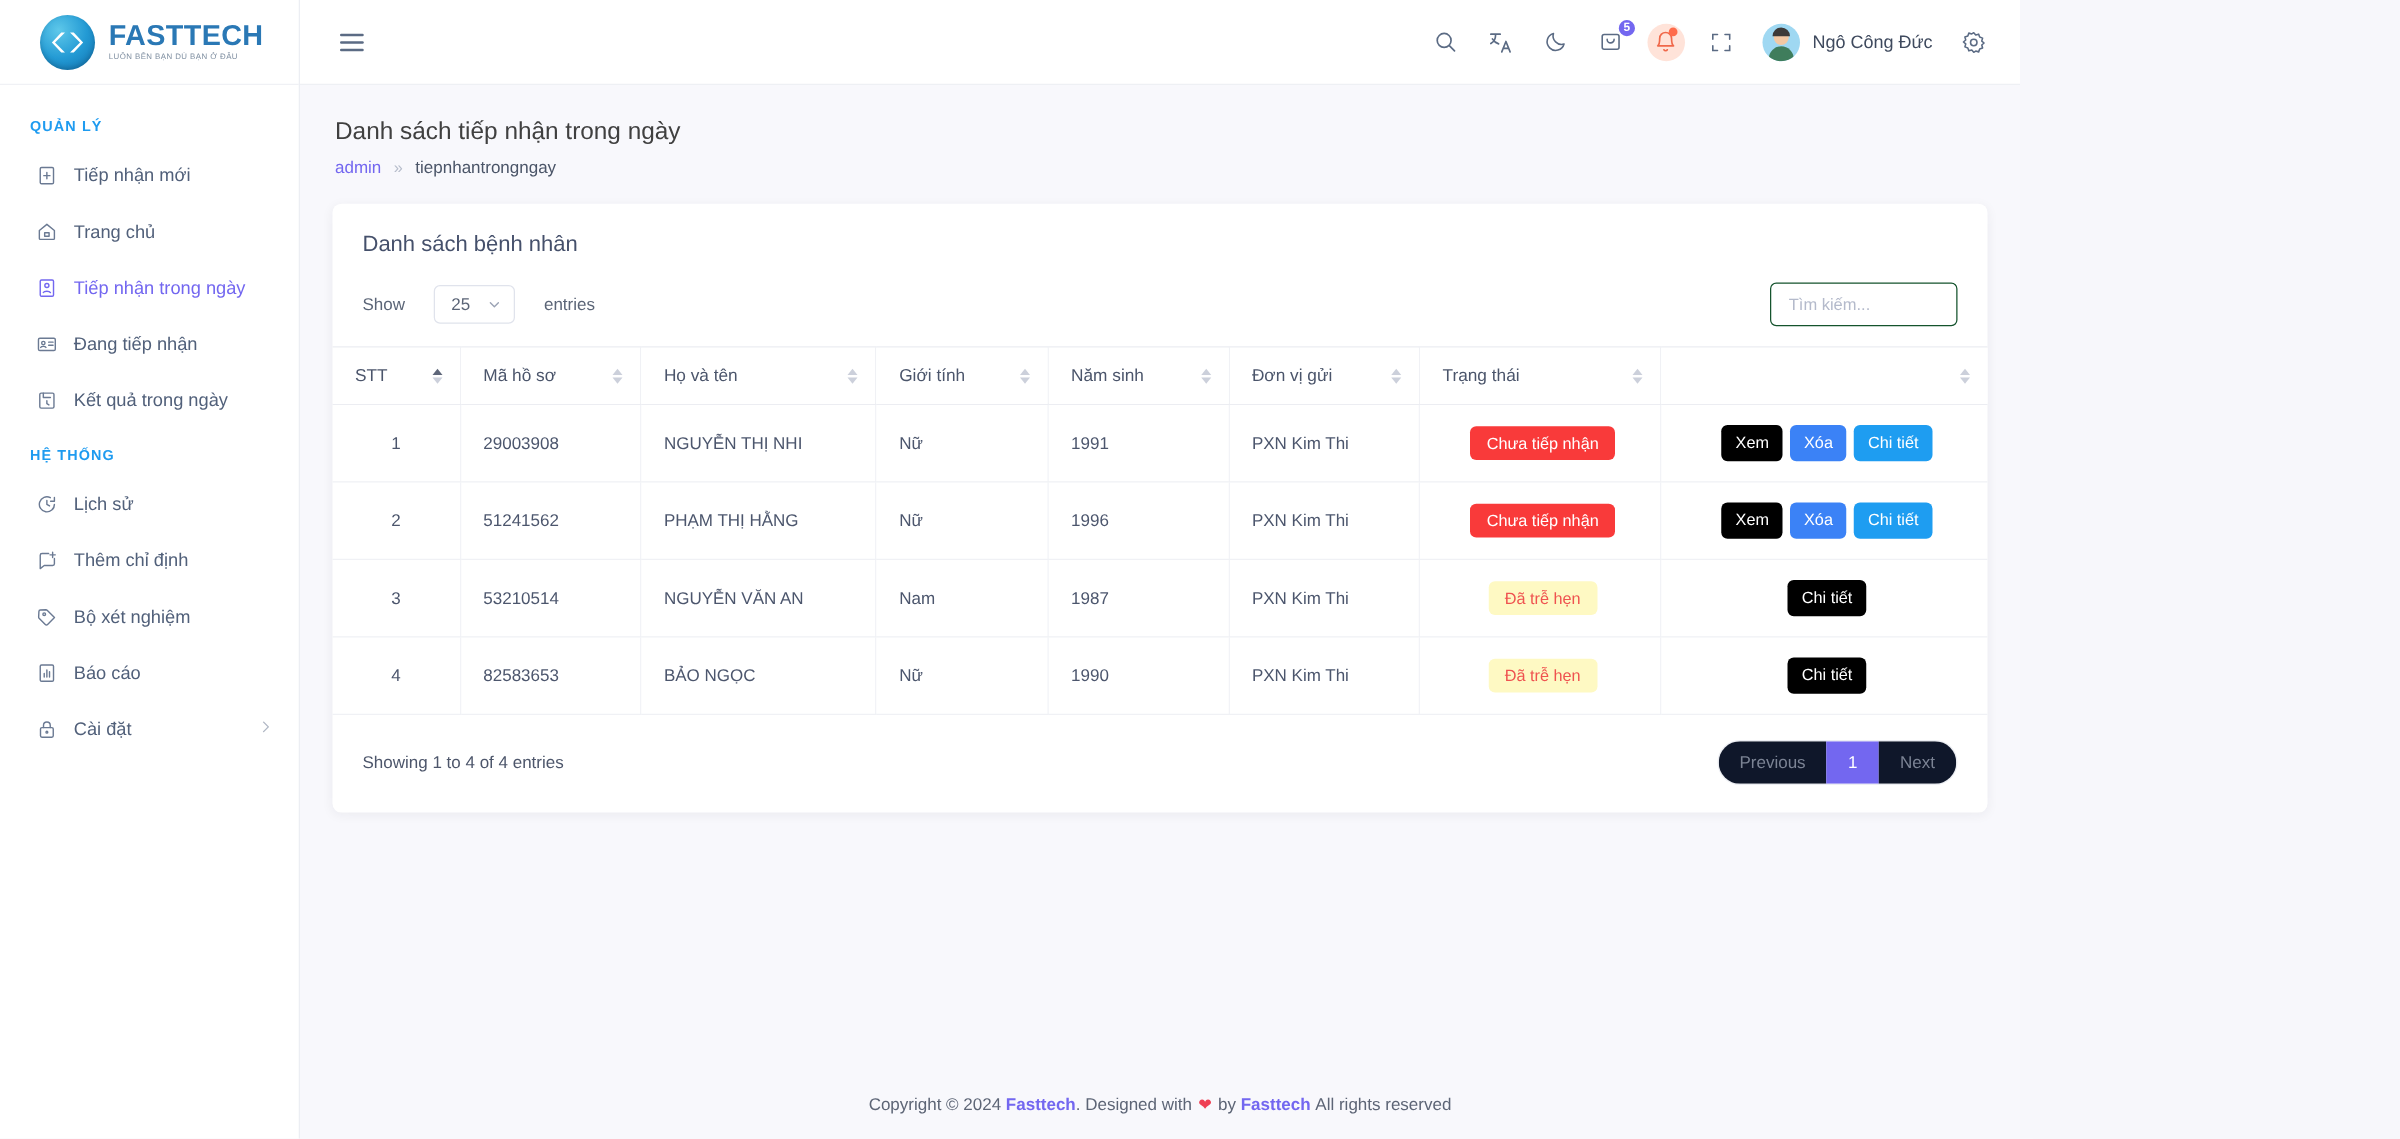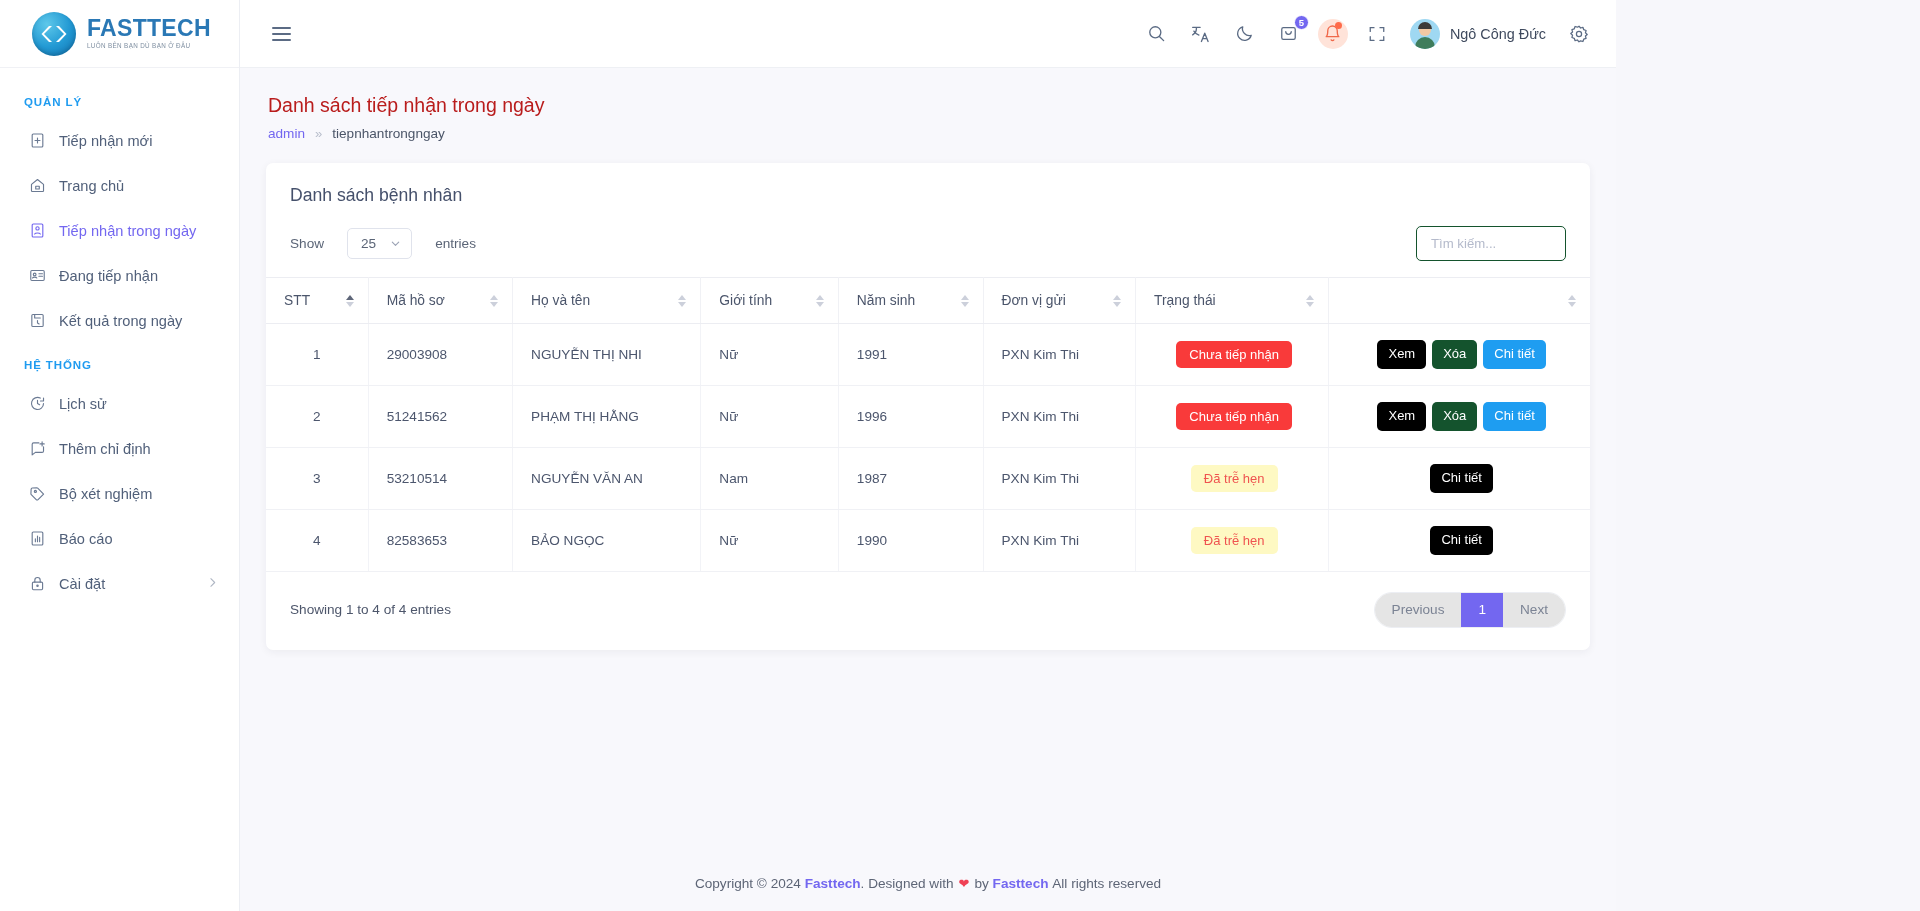--- a/index.html
+++ b/index.html
@@ -89,21 +89,21 @@
     width: 30px; height: 30px; border-radius: 50%; overflow: hidden;
     background: #9fd8f2; position: relative; flex: 0 0 30px;
   }
   .av-head { position:absolute; width:12px;height:12px;border-radius:50%;background:#f3c8a3;left:9px;top:5px;}
   .av-hair { position:absolute; width:14px;height:7px;border-radius:7px 7px 0 0;background:#3d3a38;left:8px;top:3px;}
   .av-body { position:absolute; width:20px;height:12px;border-radius:10px 10px 0 0;background:#3f7d5c;left:5px;top:18px;}
   .user-name { font-size: 14.4px; color: #3f4a5e; white-space: nowrap;}
 
   
   .content { flex: 1; padding: 20px 26px 0 26px; overflow: hidden;}
-  .page-title { font-size: 19.5px; color: #b91c1c; font-weight: 400; padding: 6px 0 0 2px;}
+  .page-title { font-size: 19.5px; color: #404040; font-weight: 400; padding: 6px 0 0 2px;}
   .breadcrumb { display: flex; align-items: center; gap: 10px; padding: 9px 0 0 2px; font-size: 13.6px;}
   .crumb-link { color: #7367f0; cursor: pointer;}
   .crumb-sep { color: #b7bdcb; font-size: 13px;}
   .crumb-cur { color: #4b5568;}
 
   .card {
     margin-top: 22px; background: #fff; border-radius: 7px;
     box-shadow: 0 2px 9px rgba(34,41,47,.06);
   }
   .card-head { padding: 22px 24px 20px 24px; }
@@ -159,35 +159,35 @@
   .badge-danger { background: #f93a3a; color: #fff;}
   .badge-late { background: #fef9c3; color: #ef5350;}
 
   .btn-group { display: flex; gap: 6px; justify-content: center;}
   .btn {
     border: none; border-radius: 5px; color: #fff; cursor: pointer;
     font-size: 13px; padding: 7px 11px; font-family: inherit; line-height: 1.15;
     white-space: nowrap;
   }
   .btn-purple { background: #000000;}
-  .btn-red { background: #14532d;}
+  .btn-red { background: #3b82f6;}
   .btn-blue { background: #1e9df1;}
 
   .card-foot {
     display: flex; align-items: center; justify-content: space-between;
     padding: 20px 24px 22px 24px;
   }
   .foot-info { font-size: 13.6px; color: #4d566b;}
   .pager {
     display: flex; border: 1px solid #eceef3; border-radius: 22px;
     overflow: hidden; background: #fff;
   }
   .pg {
     padding: 9px 17px; font-size: 13.6px; color: #7b8394; cursor: pointer;
-    background: #e5e5e5; line-height: 1.2;
+    background: #0f172a; line-height: 1.2;
   }
   .pg.active { background: #7367f0; color: #fff; font-weight: 400;}
 
   .footer {
     height: 56px; display: flex; align-items: center; justify-content: center;
     font-size: 13.6px; color: #5d6576; gap: 0; background: transparent;
   }
   .footer b { font-weight: 700; color: #3f4757;}
   .footer .lk { color: #7367f0; font-weight: 700; cursor: pointer;}
   .heart { color: #ef4054; margin: 0 5px; font-size: 13px;}

